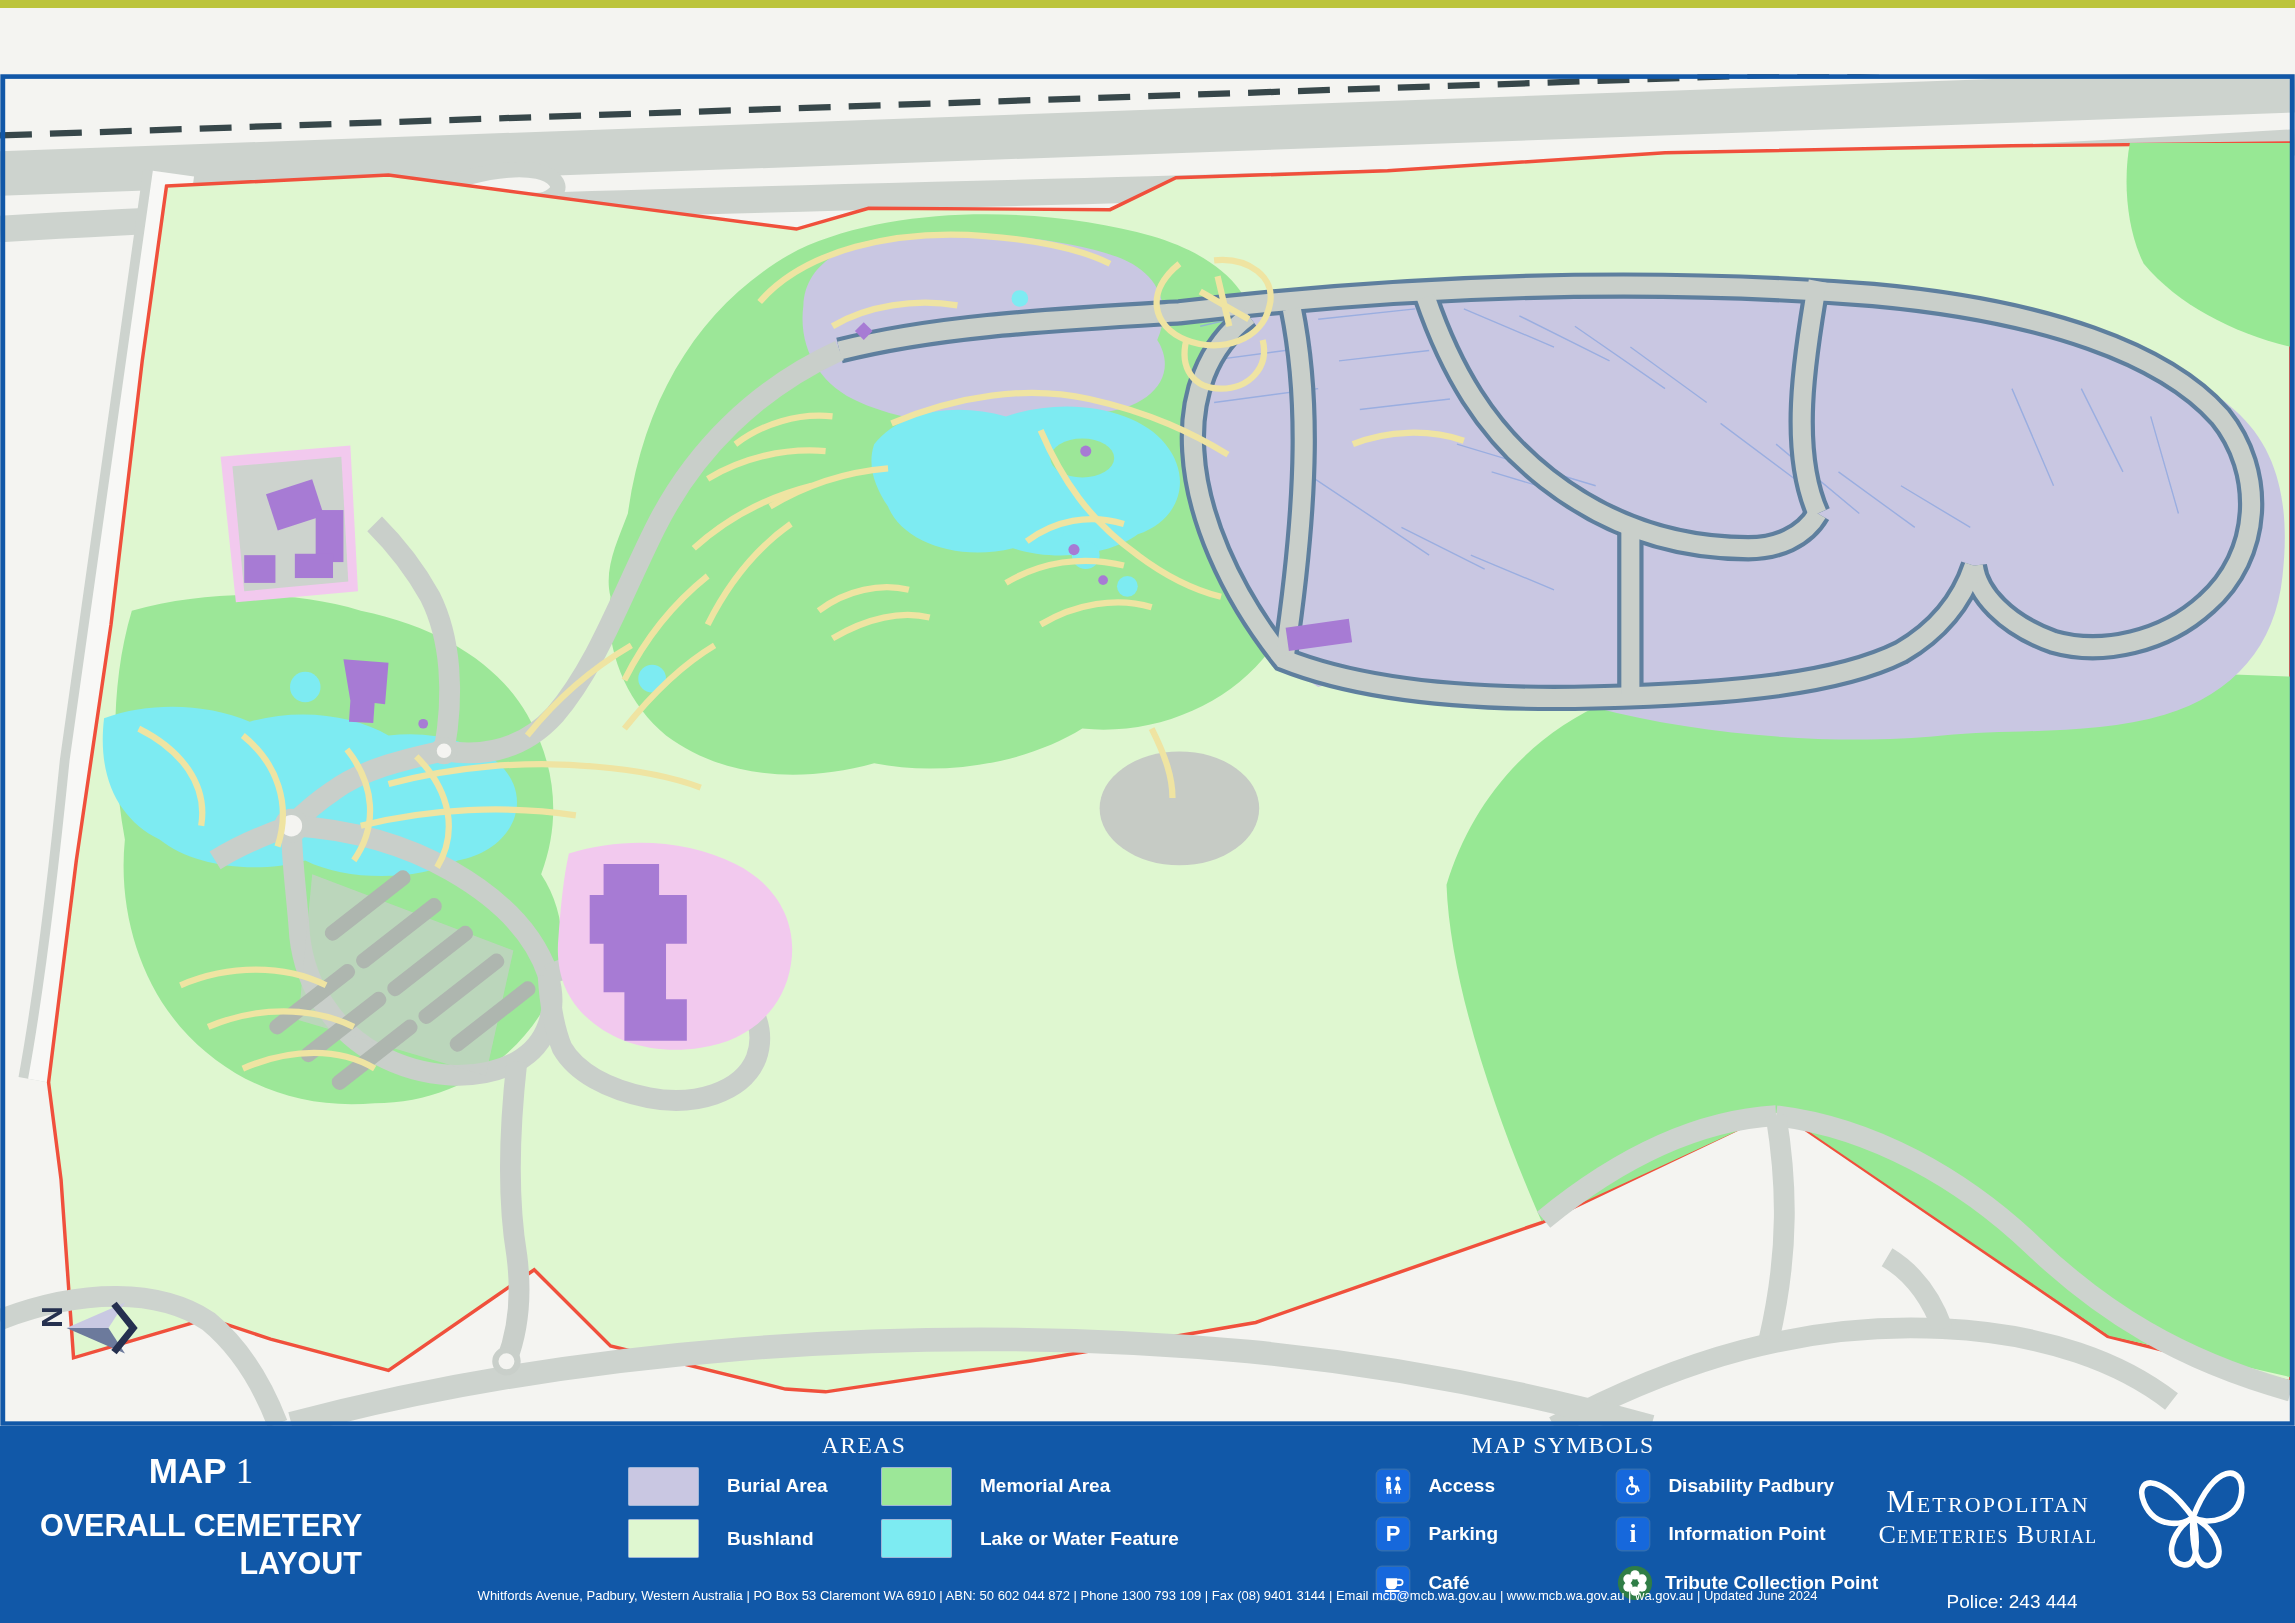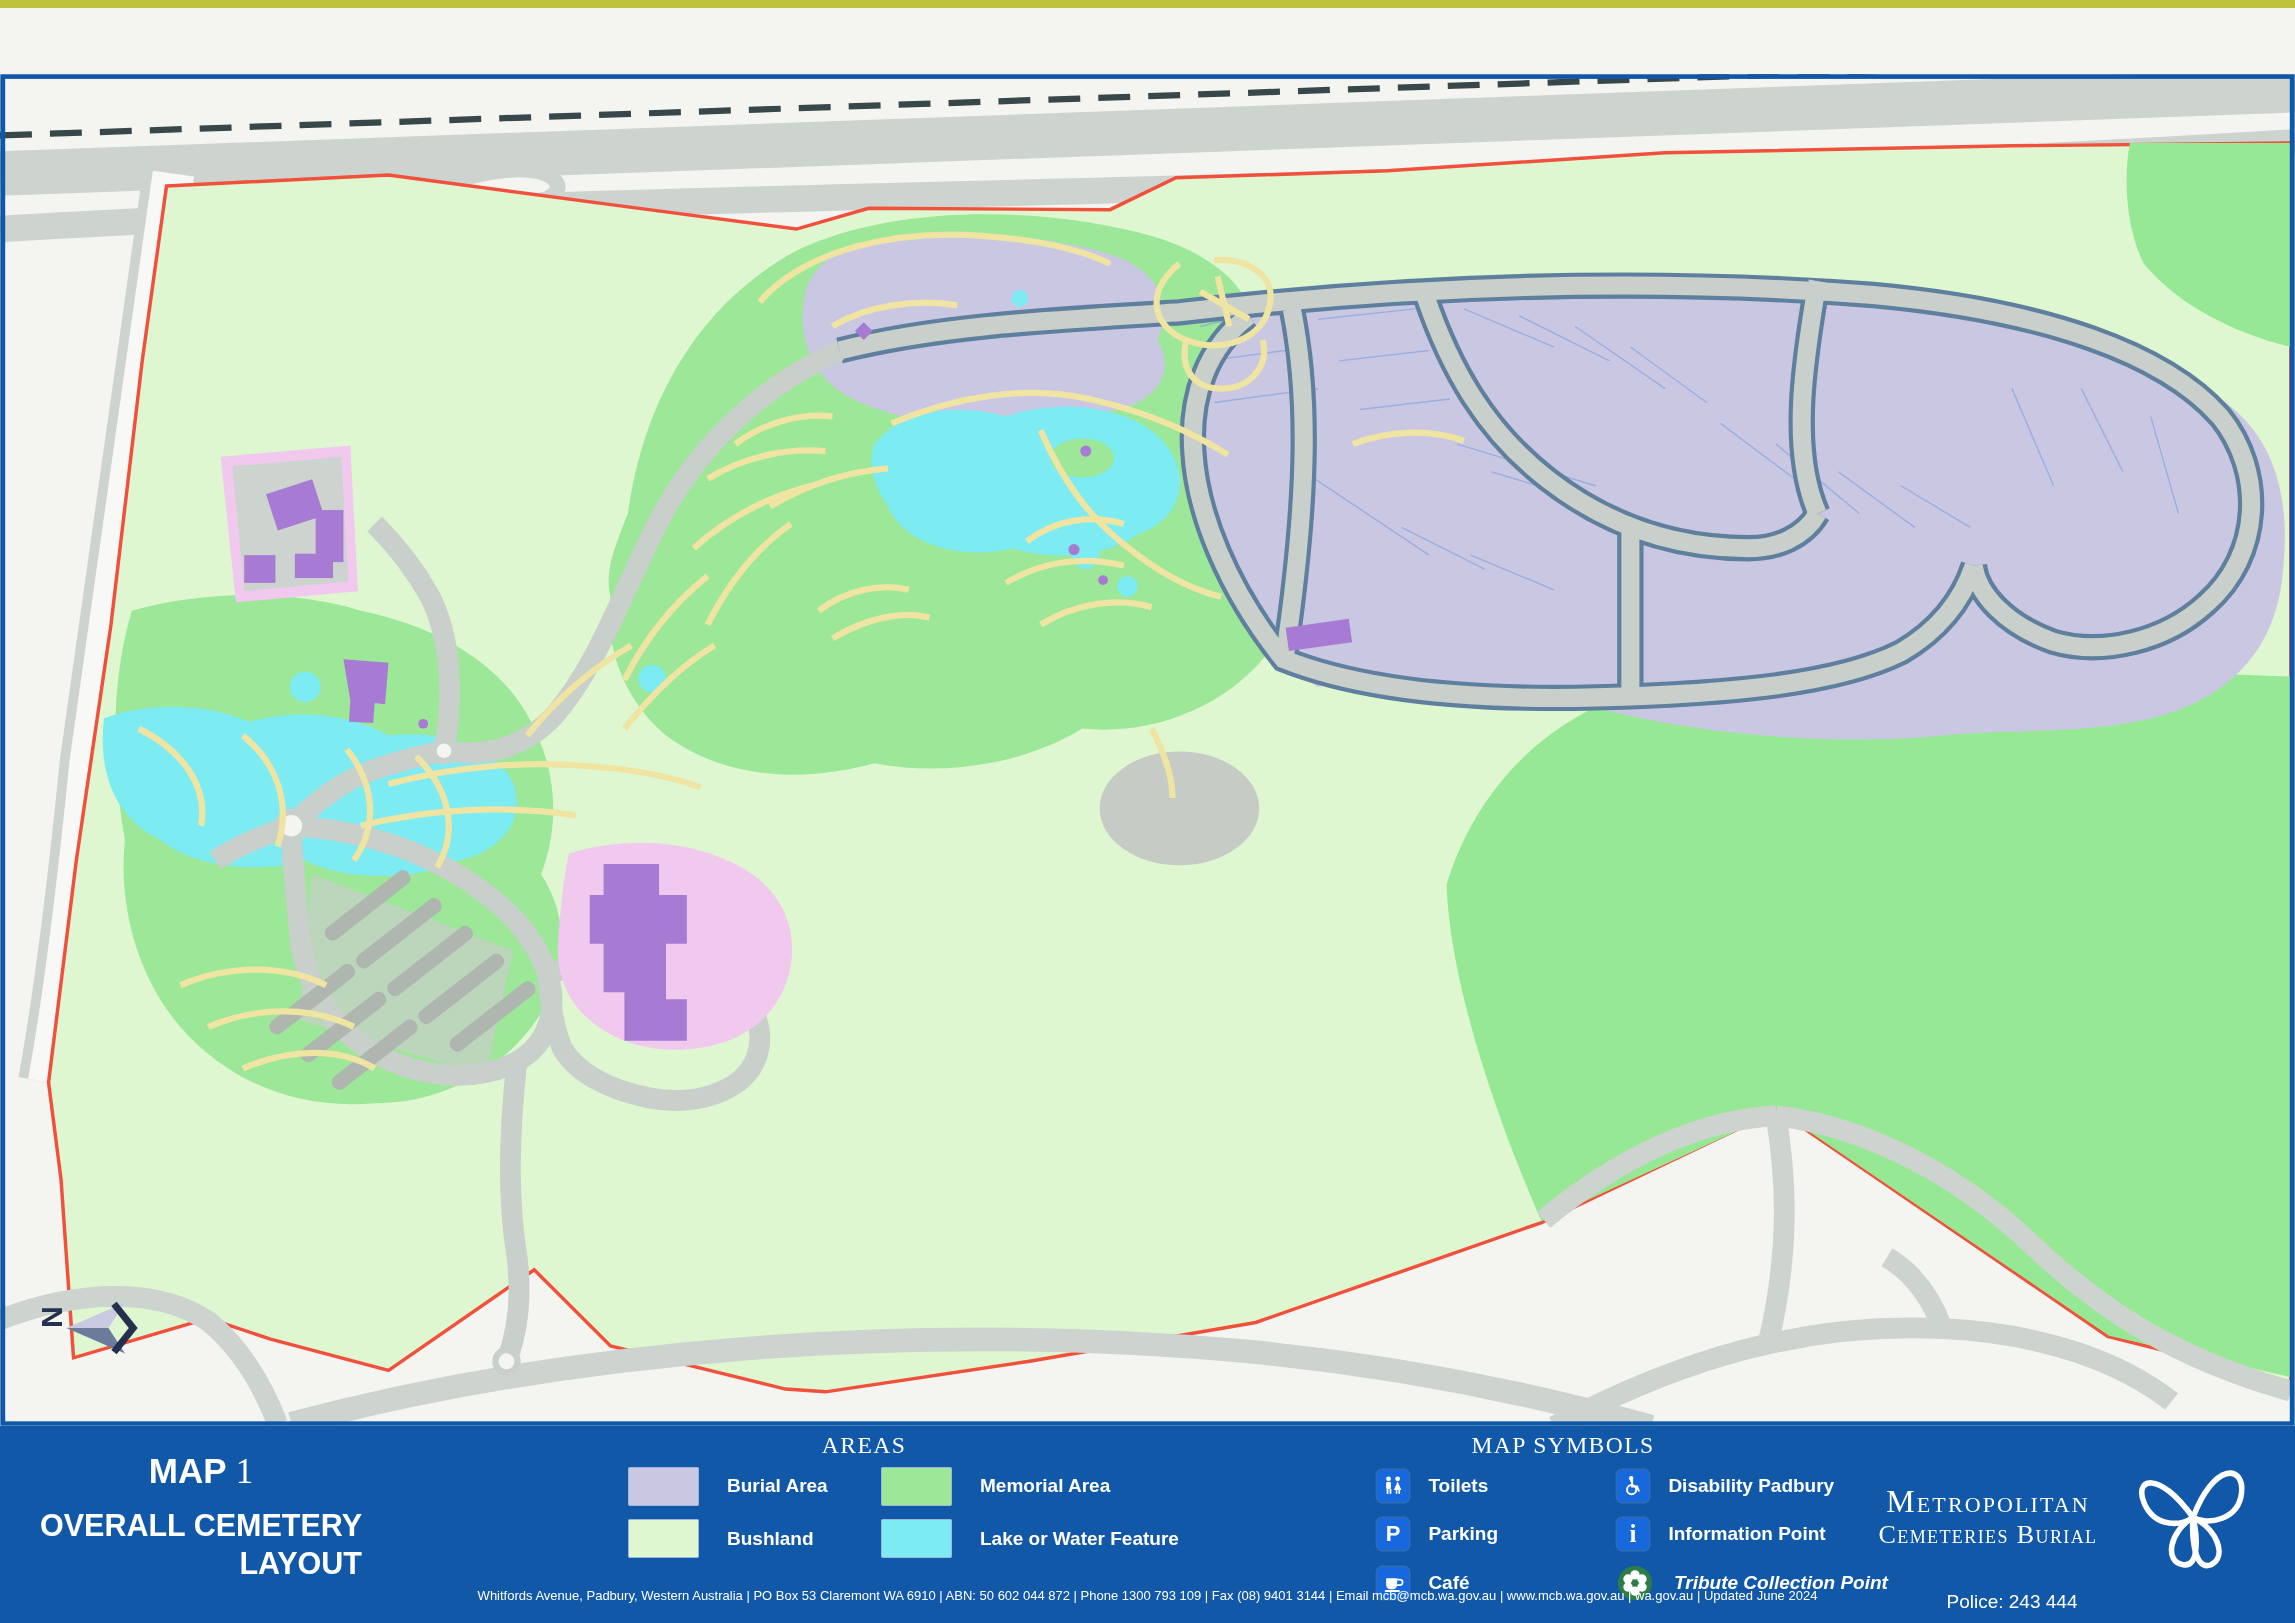--- a/index.html
+++ b/index.html
@@ -1096,21 +1096,21 @@
                 <rect x="10.5" y="28" width="3.4" height="9"></rect>
                 <rect x="16" y="28" width="3.4" height="9"></rect>
                 <circle cx="31" cy="9" r="4.5"></circle>
                 <path d="M31 14 L38 30 L24 30 Z"></path>
                 <rect x="27.5" y="30" width="3" height="7"></rect>
                 <rect x="32.5" y="30" width="3" height="7"></rect>
               </svg>
             </span>
 
           </div>
-          <span class="leglabel">Toilets</span>
+          <span class="leglabel">Access</span>
         </div>
         <div class="legrow" style="gap:19.4px;">
           <div class="icon" data-type="parking">
             <span class="g g-parking sq">P</span>
 
           </div>
           <span class="leglabel">Parking</span>
         </div>
         <div class="legrow" style="gap:19.4px;">
           <div class="icon" data-type="cafe">
@@ -1144,21 +1144,21 @@
         <div class="legrow" style="gap:19.4px;">
           <div class="icon" data-type="info">
 
             <span class="g g-info sq">
               <span style="font-family:'Liberation Serif',serif;font-size:25px;">i</span>
             </span>
 
           </div>
           <span class="leglabel">Information Point</span>
         </div>
-        <div class="legrow" style="gap:21px;font-style:italic;">
+        <div class="legrow" style="gap:12px;">
           <div class="icon" data-type="tribute">
 
             <span class="g g-tribute">
               <svg width="36" height="36" viewBox="0 0 40 40">
                 <circle cx="20" cy="20" r="19" fill="#2F7D46"></circle>
                 <g fill="#fff">
                   <circle cx="20" cy="11" r="5.2"></circle>
                   <circle cx="27.8" cy="15.5" r="5.2"></circle>
                   <circle cx="27.8" cy="24.5" r="5.2"></circle>
                   <circle cx="20" cy="29" r="5.2"></circle>

